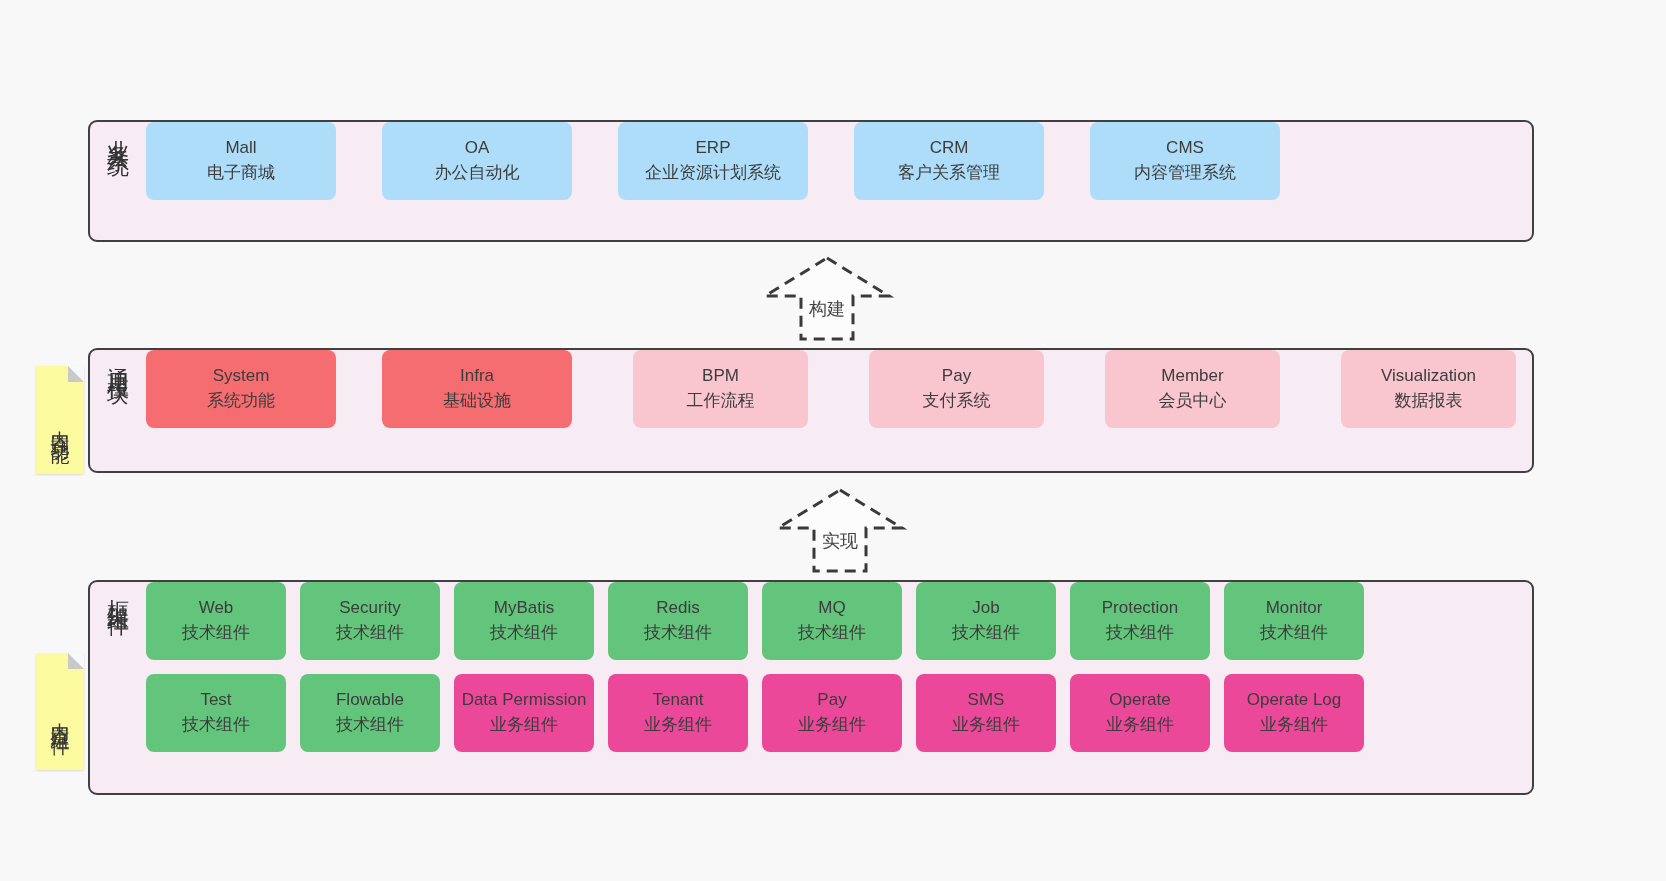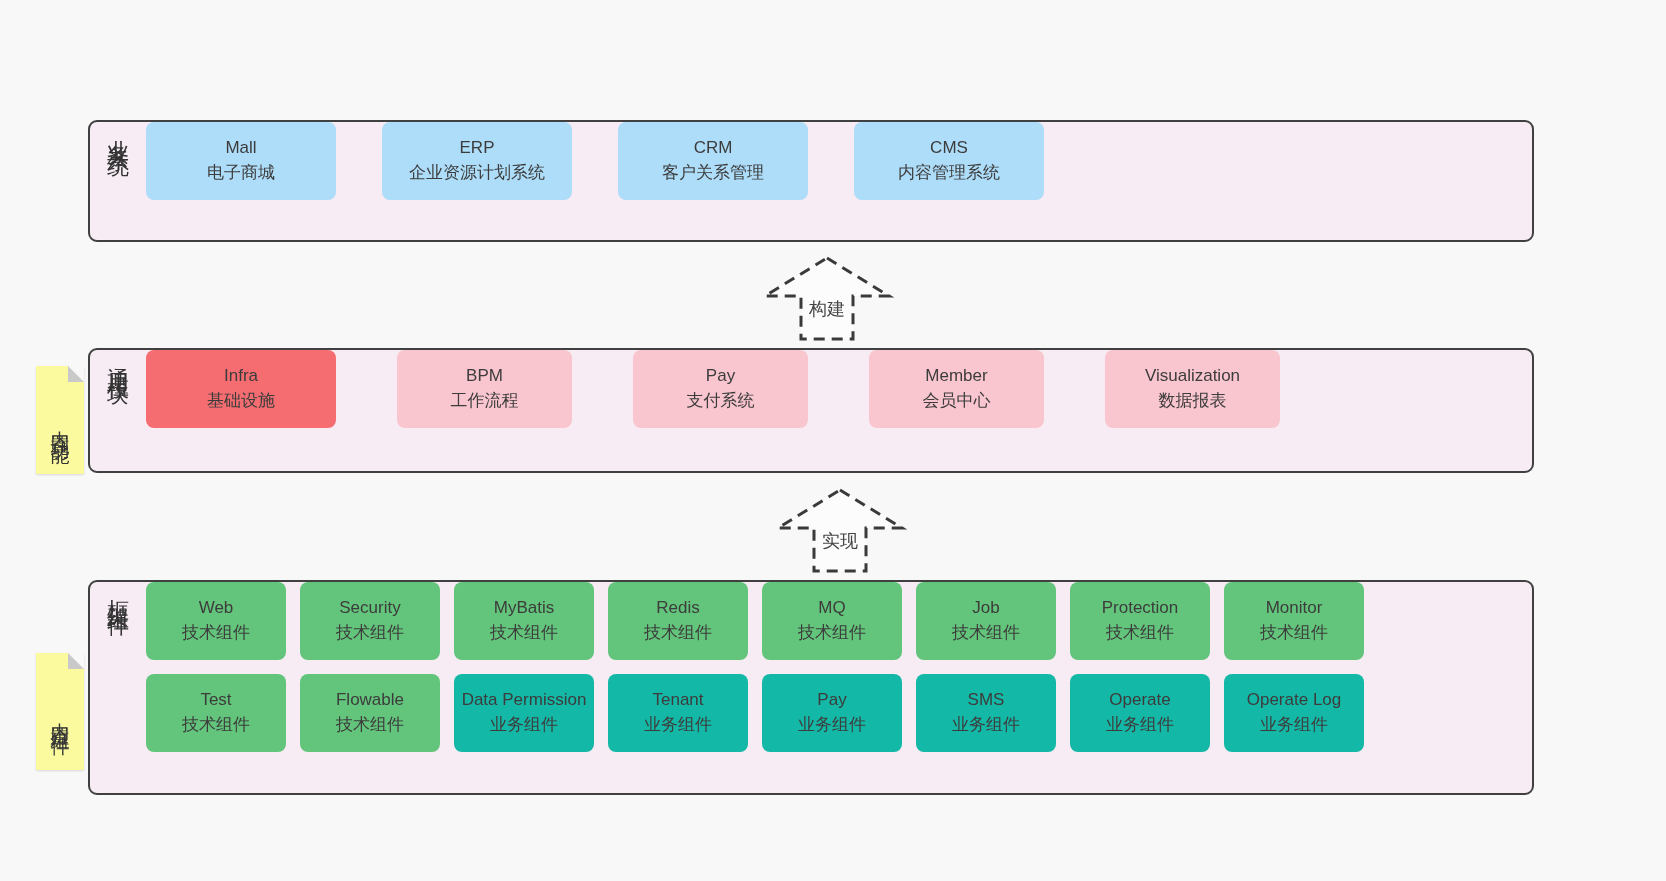--- a/index.html
+++ b/index.html
@@ -46,21 +46,21 @@
     align-items: center; justify-content: center;
     text-align: center;
     font-size: 17px; line-height: 1.45;
     padding: 2px 6px; box-sizing: border-box;
   }
   .box .box-name { white-space: pre-wrap; }
   .blue       { background: #aeddf9; }
   .red        { background: #f66d71; }
   .pink       { background: #f9c6cf; margin-left: 15px; }
   .green      { background: #63c57b; }
-  .lightgreen { background: #14b8a6; }
+  .lightgreen { background: #ec4899; }
 
   
   .arrow { position: absolute; width: 140px; height: 88px; }
   .arrow-build     { left: 757px; top: 255px; }
   .arrow-implement { left: 770px; top: 487px; }
   .arrow svg { display: block; }
 
   
   .note {
     position: absolute; left: 36px; width: 48px;
@@ -90,20 +90,24 @@
   <div class="note note-framework">内置组件</div>
 
   <div class="section sec-business">
     <div class="section-label">业务系统</div>
     <div class="boxes boxes-6">
       <div class="box blue">
         <div class="box-name">Mall</div>
         <div class="box-desc">电子商城</div>
       </div>
       <div class="box blue">
+        <div class="box-name">OA</div>
+        <div class="box-desc">办公自动化</div>
+      </div>
+      <div class="box blue">
         <div class="box-name">ERP</div>
         <div class="box-desc">企业资源计划系统</div>
       </div>
       <div class="box blue">
         <div class="box-name">CRM</div>
         <div class="box-desc">客户关系管理</div>
       </div>
       <div class="box blue">
         <div class="box-name">CMS</div>
         <div class="box-desc">内容管理系统</div>
@@ -115,20 +119,24 @@
     <svg width="140" height="88" viewBox="0 0 140 88">
       <polygon points="70,3 132,41 96,41 96,84 44,84 44,41 8,41" fill="#fcfcfc" stroke="#3a3a3a" stroke-width="3" stroke-dasharray="11 7"></polygon>
       <text x="70" y="60" text-anchor="middle" font-size="18" fill="#444">构建</text>
     </svg>
   </div>
 
   <div class="section sec-modules">
     <div class="section-label">通用模块</div>
     <div class="boxes boxes-6">
       <div class="box red">
+        <div class="box-name">System</div>
+        <div class="box-desc">系统功能</div>
+      </div>
+      <div class="box red">
         <div class="box-name">Infra</div>
         <div class="box-desc">基础设施</div>
       </div>
       <div class="box pink">
         <div class="box-name">BPM</div>
         <div class="box-desc">工作流程</div>
       </div>
       <div class="box pink">
         <div class="box-name">Pay</div>
         <div class="box-desc">支付系统</div>

